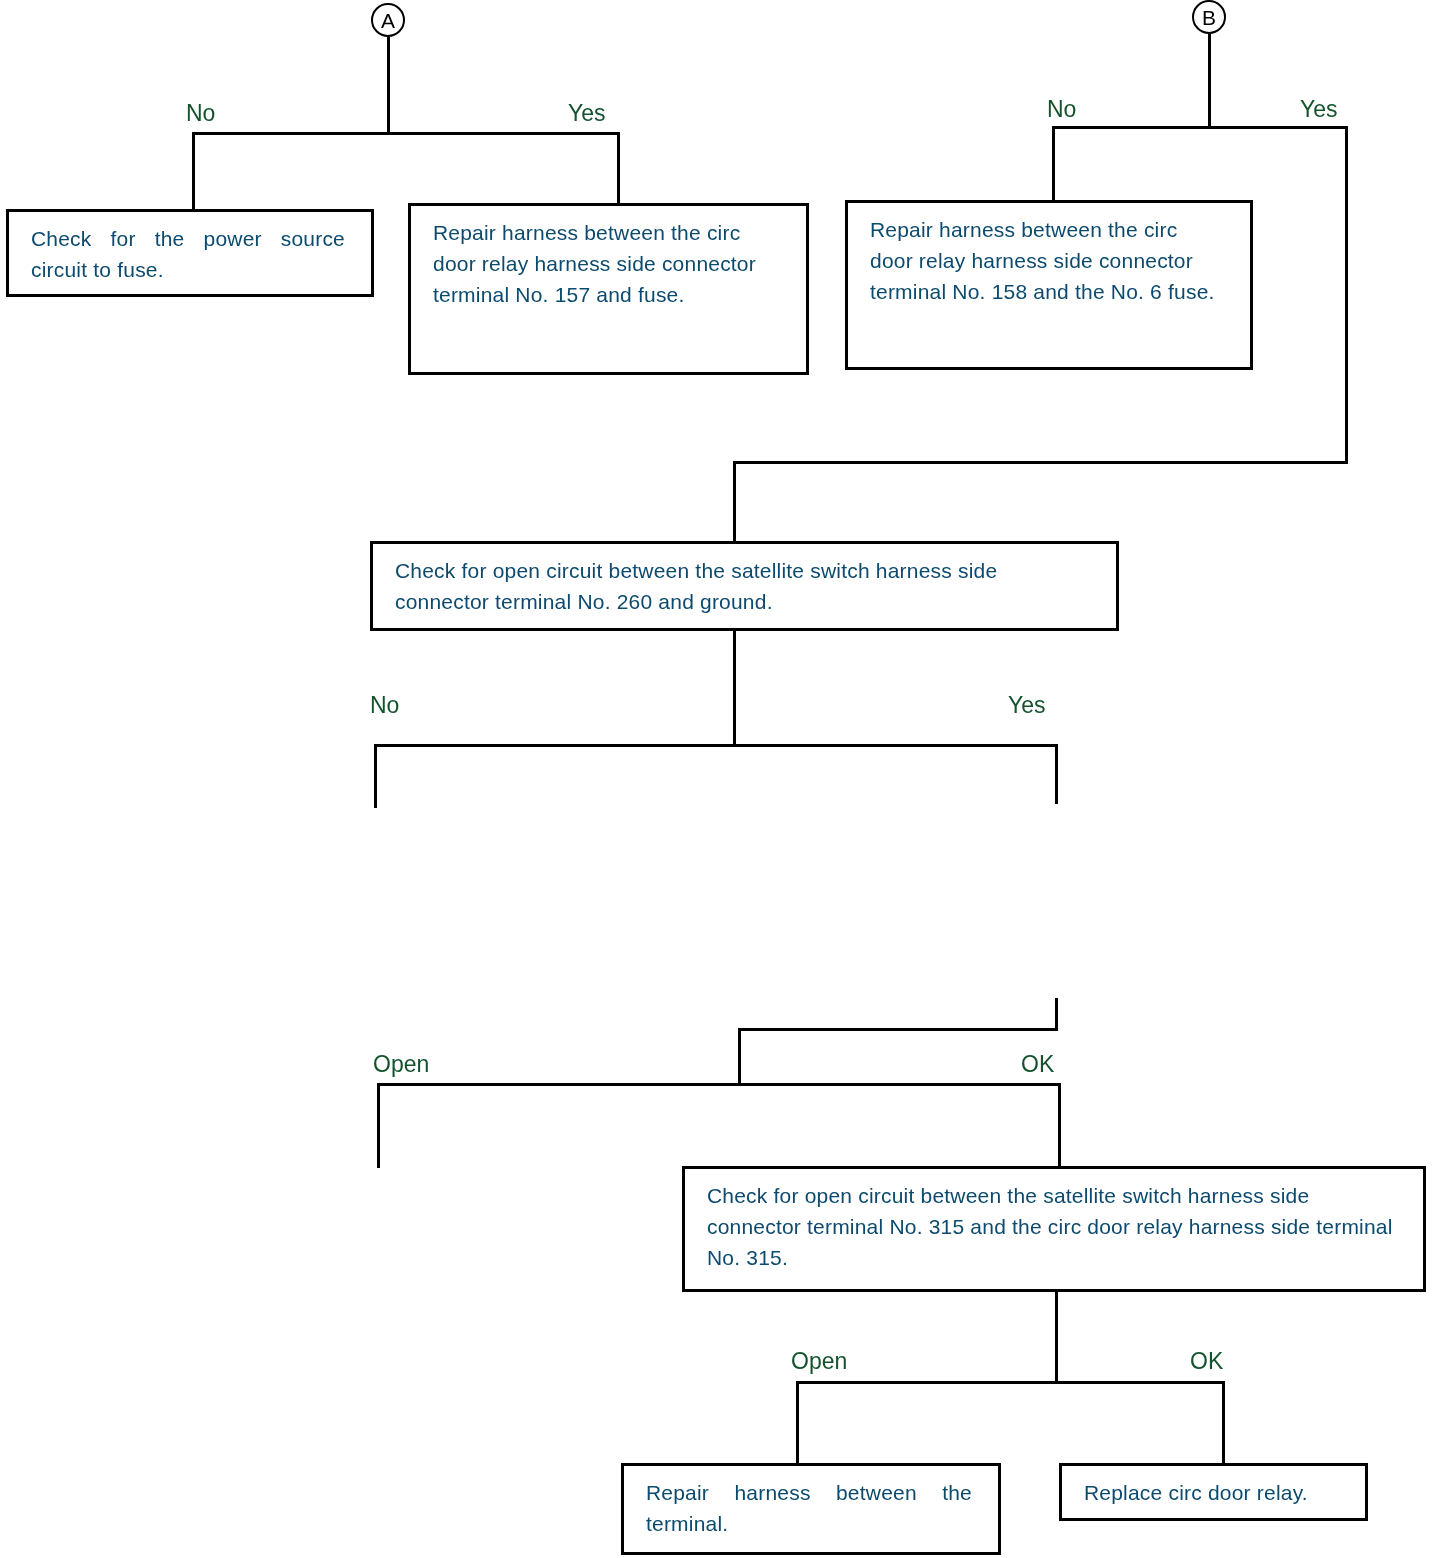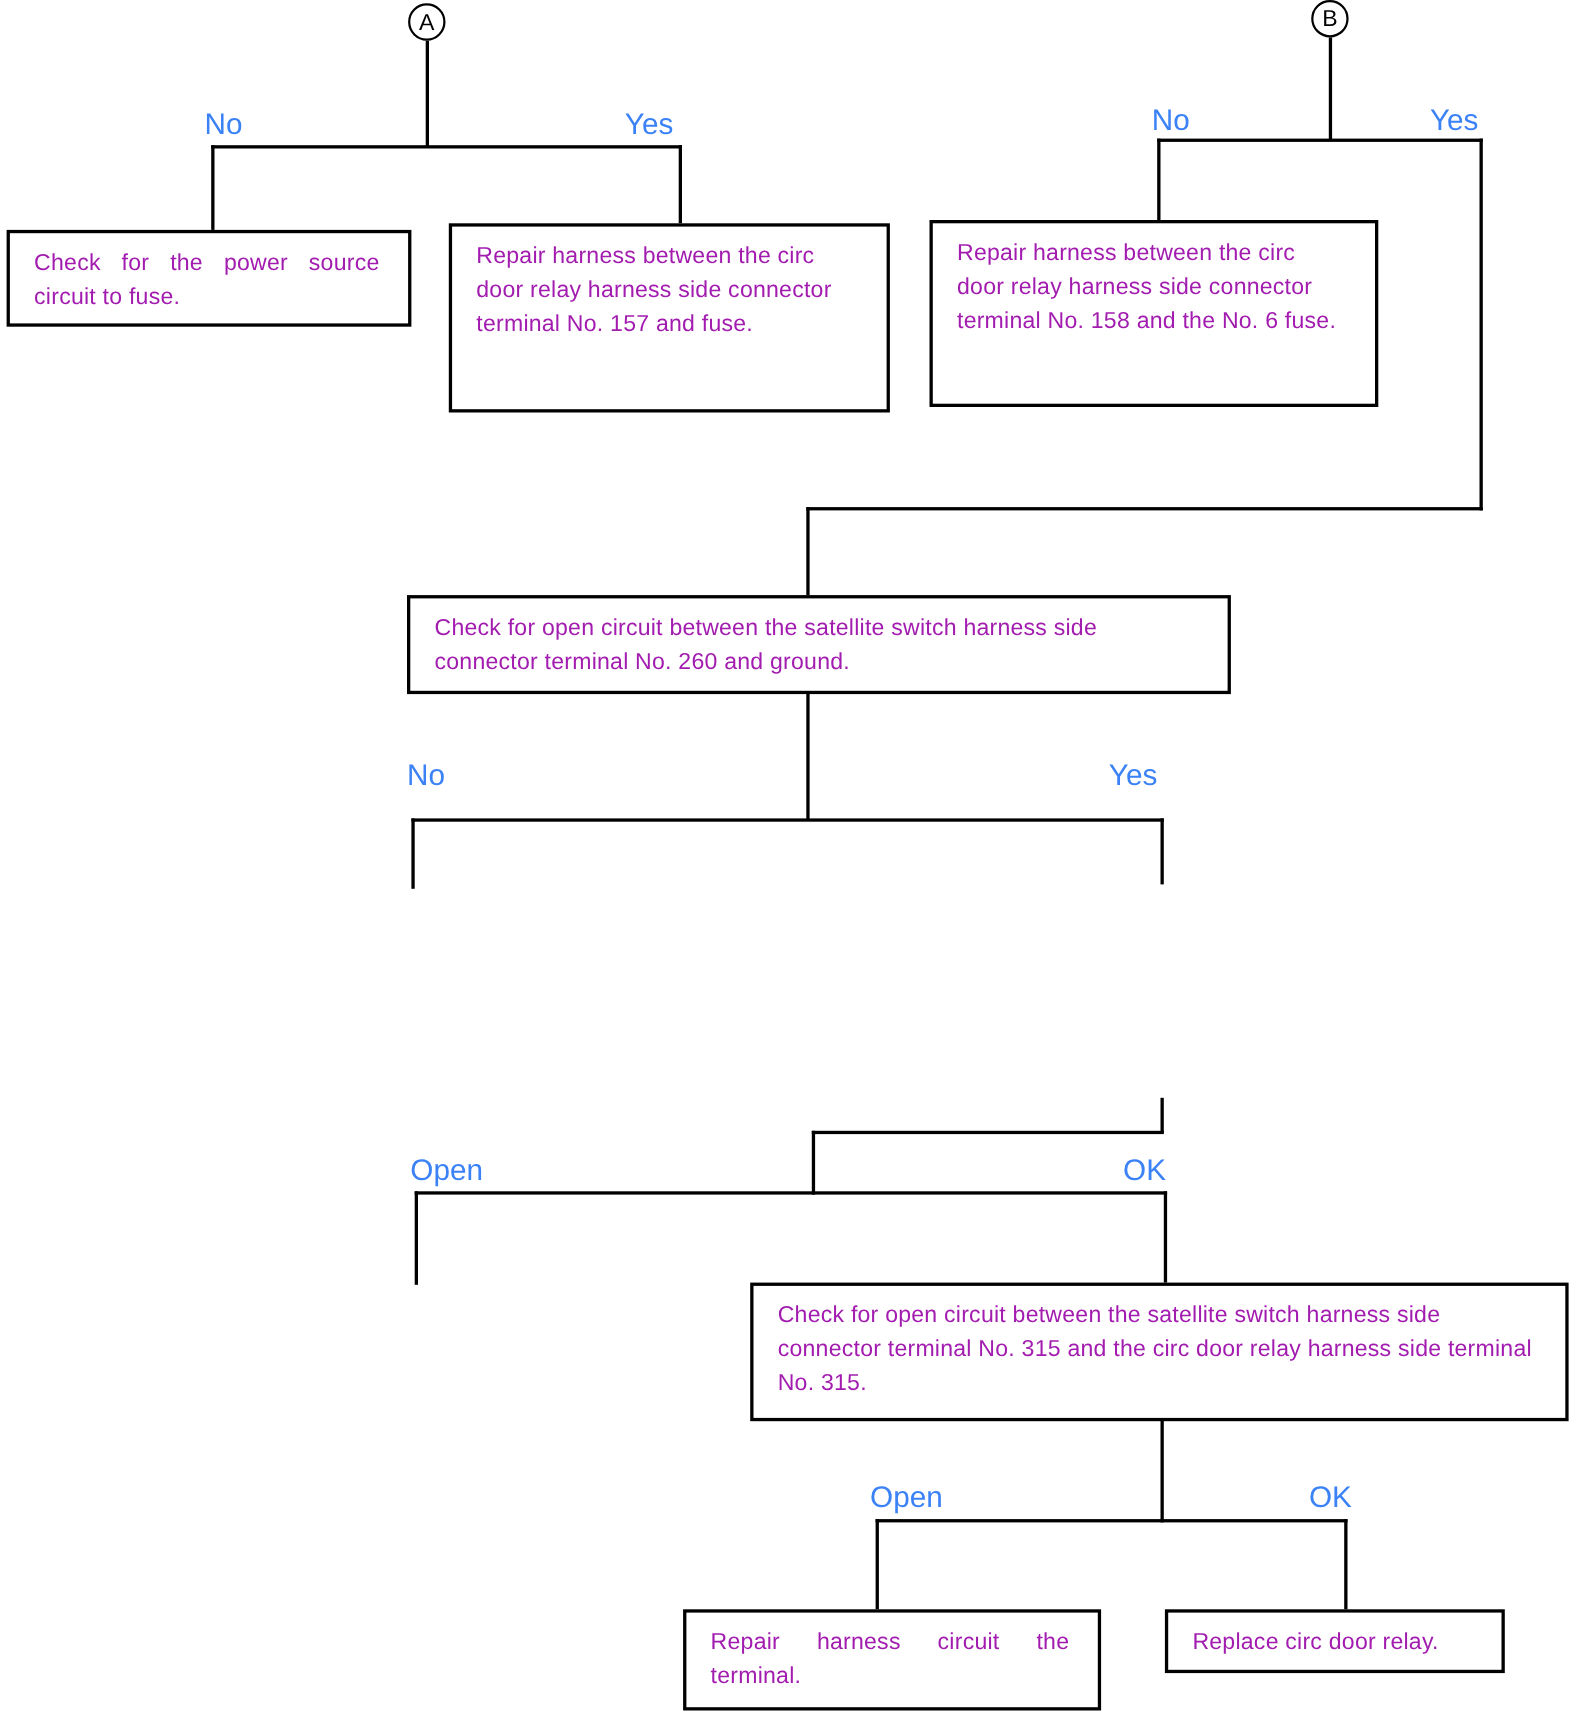--- a/index.html
+++ b/index.html
@@ -16,38 +16,38 @@
     font-family: "Liberation Sans", "DejaVu Sans", sans-serif;
     overflow: hidden;
   }
 
   
   .fbox {
     position: absolute;
     box-sizing: border-box;
     border: 3px solid #000000;
     background: #ffffff;
-    color: #a21caf;
+    color: #0c4a6e;
     font-size: 21px;
     line-height: 31px;
     padding: 11px 26px 10px 22px;
     letter-spacing: .2px;
     white-space: pre-line;
   }
   .fbox.just {
     text-align: justify;
     text-align-last: left;
   }
 
   
   .blabel {
     position: absolute;
-    font-size: 27px;
+    font-size: 23px;
     line-height: 22px;
-    color: #3b82f6;
+    color: #14532d;
     white-space: nowrap;
   }
 
   
   .vline {
     position: absolute;
     width: 3px;
     background: #000000;
   }
   .hline {
@@ -140,17 +140,17 @@
 
   <div class="vline" style="left:1055px; top:1290px; height:94px;"></div>
 
   <div class="hline" style="left:796px; top:1381px; width:429px;"></div>
   <div class="vline" style="left:796px; top:1381px; height:84px;"></div>
   <div class="vline" style="left:1222px; top:1381px; height:84px;"></div>
 
   <div class="blabel" style="left:791px; top:1350px;">Open</div>
   <div class="blabel" style="left:1190px; top:1350px;">OK</div>
 
-  <div class="fbox just" style="left:621px; top:1463px; width:380px; height:92px;">Repair harness circuit the terminal.</div>
+  <div class="fbox just" style="left:621px; top:1463px; width:380px; height:92px;">Repair harness between the terminal.</div>
 
   <div class="fbox" style="left:1059px; top:1463px; width:309px; height:58px;">Replace circ door relay.</div>
 
 </div>
 
 </body></html>

